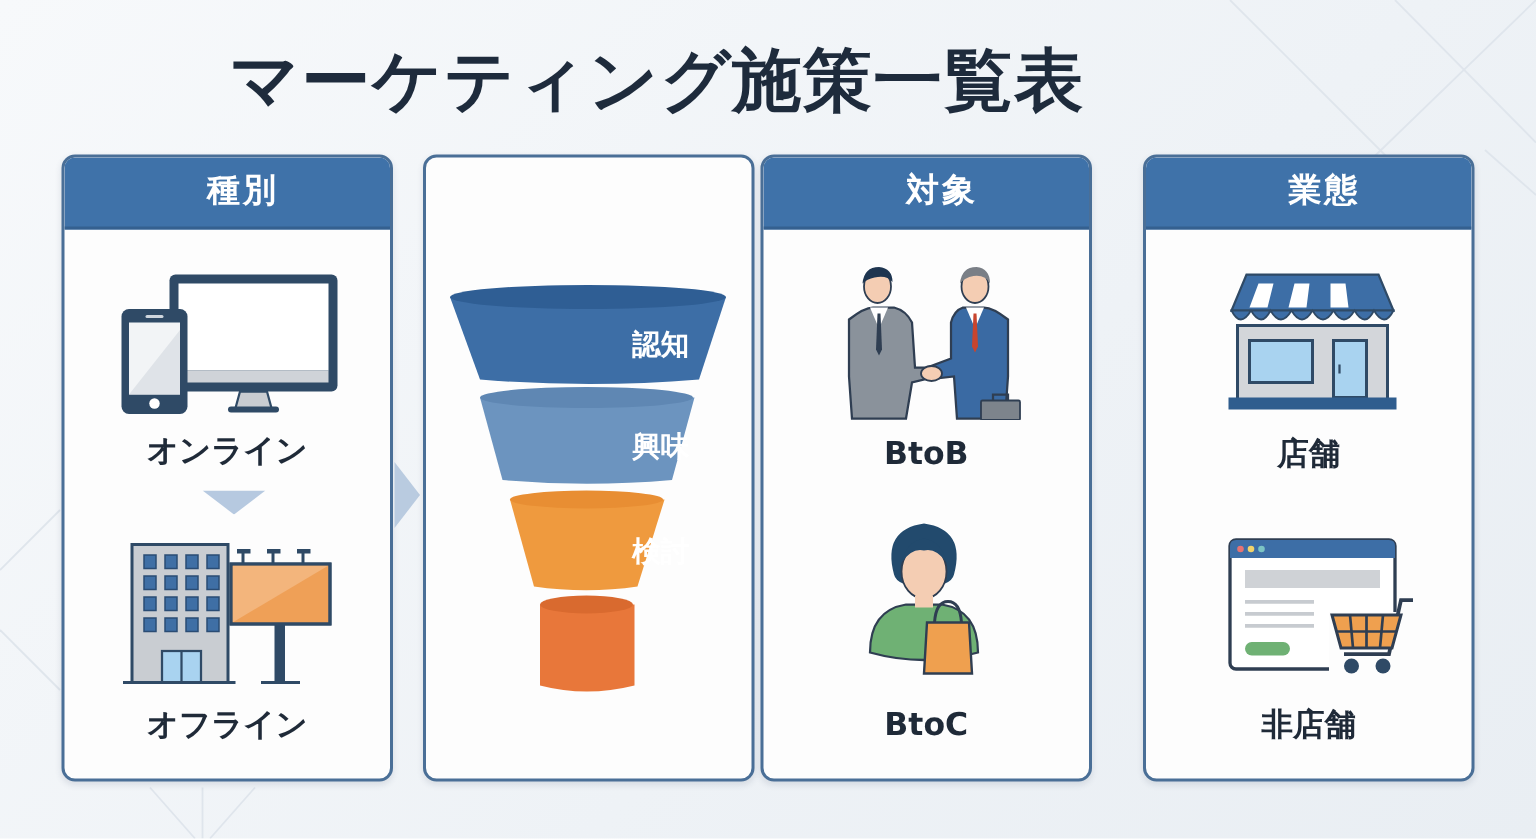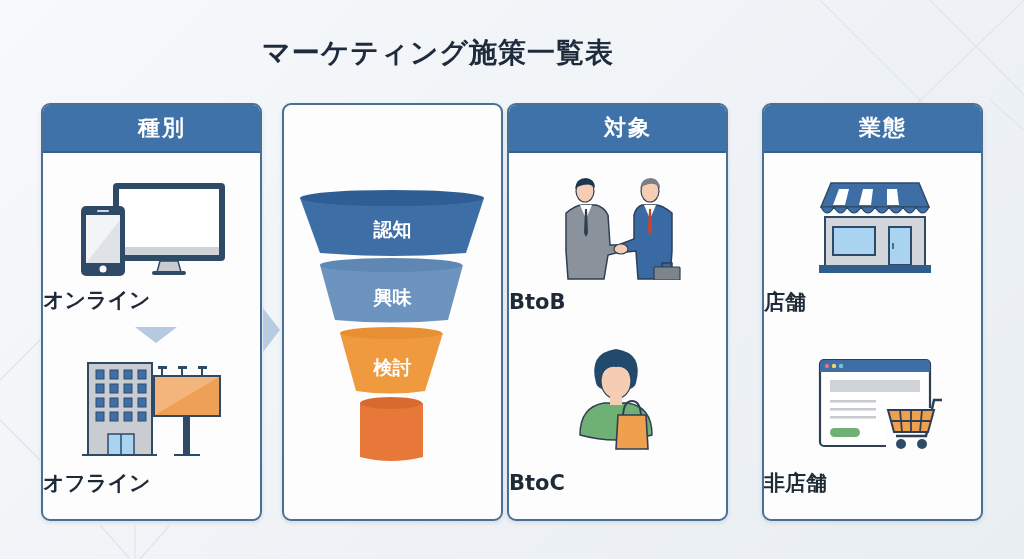--- a/index.html
+++ b/index.html
@@ -4,48 +4,48 @@
 <style>
   html, body { margin: 0; padding: 0; }
   body {
     width: 1024px; height: 559px; overflow: hidden; position: relative;
     background: linear-gradient(135deg, #f7f9fb 0%, #eef2f6 60%, #e9eef3 100%);
     font-family: "DejaVu Sans", "Liberation Sans", sans-serif;
   }
   .bg-lines { position: absolute; inset: 0; pointer-events: none; }
   .title {
     position: absolute; top: 28px; left: 0; width: 876px; text-align: center;
-    font-size: 28px; font-weight: bold; color: #1e2b3c; letter-spacing: 1px;
+    font-size: 46px; font-weight: bold; color: #1e2b3c; letter-spacing: 1px;
     line-height: 50px;
   }
   .card {
     position: absolute; top: 103px; width: 221px; height: 418px;
     background: #fdfdfd; border: 2px solid #4a6f97; border-radius: 9px;
     box-sizing: border-box; overflow: hidden;
     box-shadow: 0 2px 4px rgba(40,60,90,0.12);
   }
   .card-header {
     height: 46px; background: #3f72a9; color: #fff; text-align: center;
     font-size: 22px; font-weight: bold; line-height: 46px; letter-spacing: 2px;
     border-bottom: 2px solid #35608f;
     padding-left: 21px;
   }
   .label {
-    position: absolute; left: 0; width: 100%; 
+    position: absolute; left: 0; width: 100%; text-align: center;
     font-size: 21px; font-weight: bold; color: #1f2a38; line-height: 28px;
   }
   .abs { position: absolute; }
   .arrow-right {
     position: absolute; left: 263px; top: 308px; width: 0; height: 0;
     border-top: 22px solid transparent; border-bottom: 22px solid transparent;
     border-left: 17px solid #b9cbe0;
   }
   .funnel-text {
     position: absolute; left: 0; width: 100%; text-align: center; color: #fff;
-    font-size: 19px; font-weight: bold;
+    font-size: 19px; font-weight: bold; padding-left: 48px;
   }
 </style>
 </head>
 <body>
 
 <svg class="bg-lines" width="1024" height="559" viewBox="0 0 1024 559">
   <g stroke="#dfe5ec" stroke-width="1.2" fill="none">
     <line x1="820" y1="0" x2="960" y2="140"></line>
     <line x1="930" y1="0" x2="1024" y2="95"></line>
     <line x1="1024" y1="0" x2="900" y2="120"></line>

